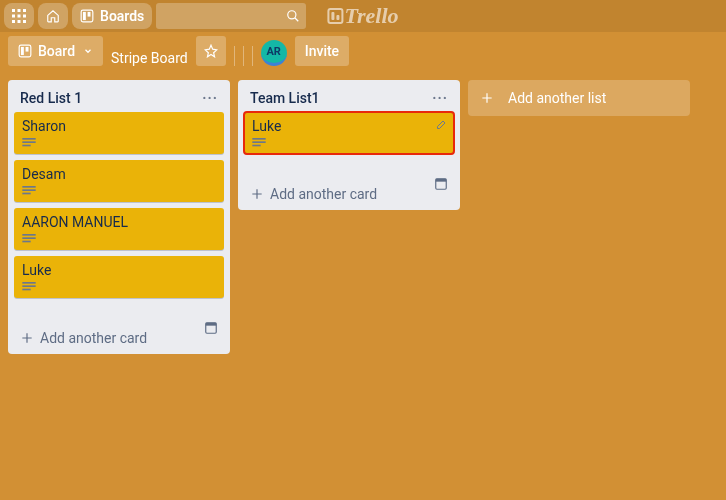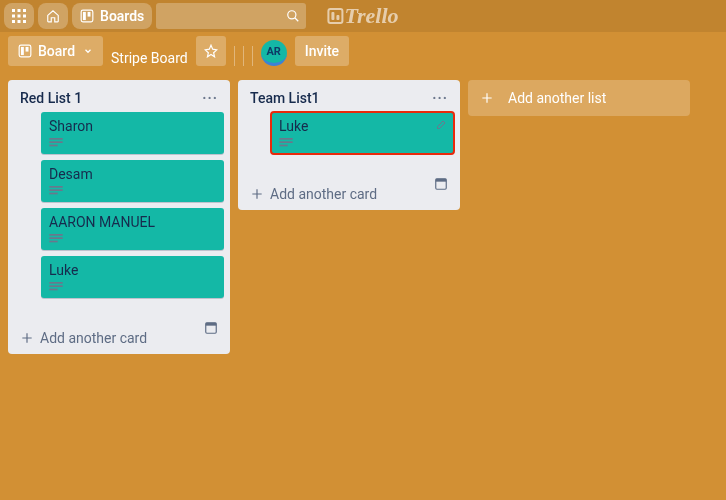--- a/index.html
+++ b/index.html
@@ -133,27 +133,26 @@
     justify-content: space-between;
     padding: 4px 6px 6px 6px;
   }
   .list-title {
     font-size: 14px;
     font-weight: 500;
     color: #172b4d;
   }
   .h-actions { color: #6b778c; letter-spacing:1px; font-weight:700;}
   .card {
-    background: #14b8a6;
+    background: #eab308;
     border-radius: 3px;
     box-shadow: 0 1px 0 rgba(9,30,66,0.2);
     padding: 6px 8px 6px 8px;
     margin-bottom: 6px;
     position: relative;
-    margin-left: 27px;
   }
   .card-title { font-size: 14px; color: #172b4d; margin-bottom: 4px;}
   .desc-icon { color:#6b778c; font-size:12px; }
   .edit-icon {
     position:absolute; top:6px; right:6px; color:#6b778c;
   }
   .card.highlight { outline: 2px solid #e8290b; outline-offset: -1px; }
   .add-card {
     display: flex;
     align-items: center;

